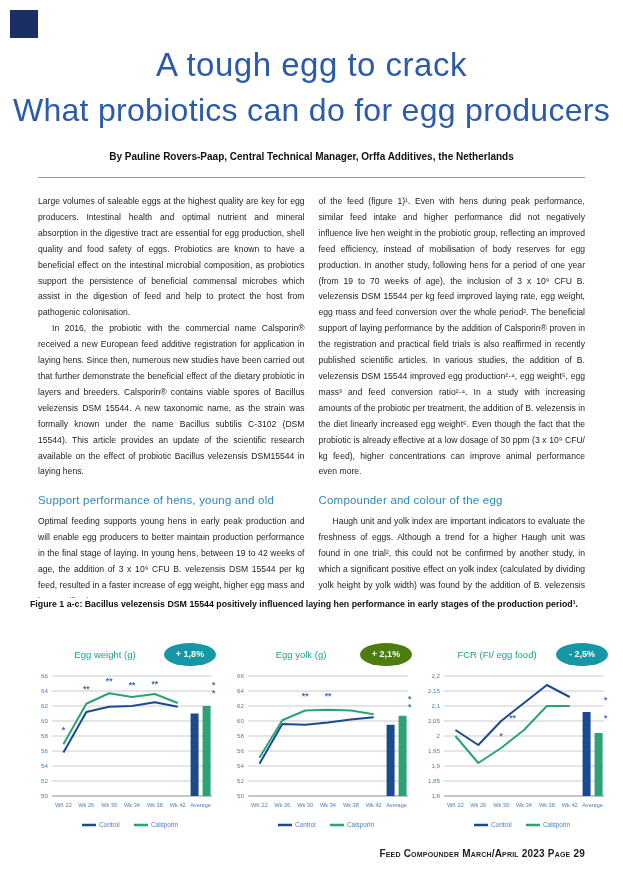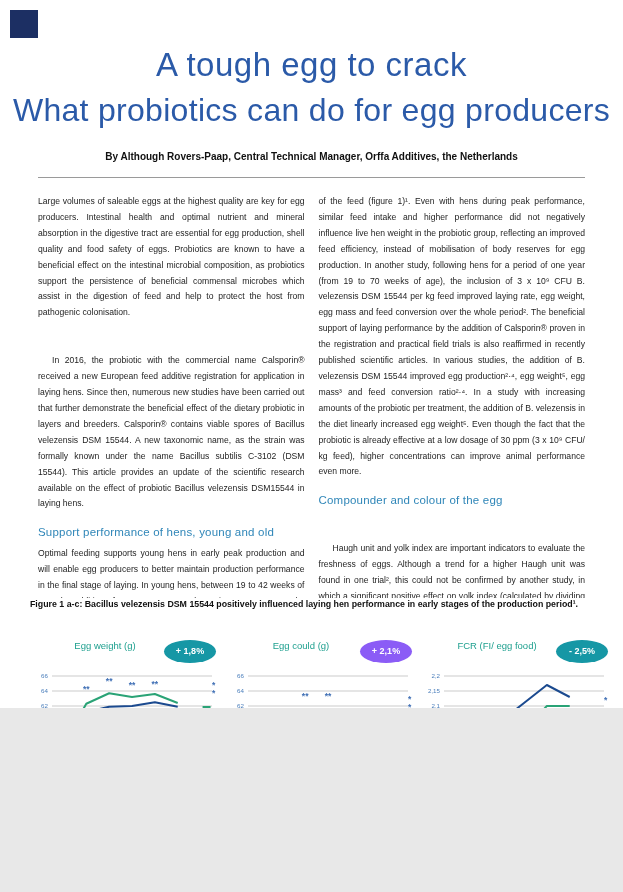--- a/index.html
+++ b/index.html
@@ -1,52 +1,52 @@
 <!DOCTYPE html>
 <html><head>
 <meta charset="utf-8">
 <style>
   html,body{margin:0;padding:0;background:#e8e8e8;}
   .page{
-    position:relative;width:623px;height:708px;margin:0 auto;background:#ffffff;
+    position:relative;width:623px;height:892px;margin:0 auto;background:#ffffff;
     font-family:"Liberation Sans","DejaVu Sans",sans-serif;overflow:hidden;
   }
   .corner{position:absolute;left:10px;top:10px;width:28px;height:28px;}
   h1.title{margin:46px 20px 0;text-align:center;font-size:33px;font-weight:normal;letter-spacing:.5px;}
   h2.subtitle{margin:8px 10px 0;text-align:center;font-size:32px;font-weight:normal;letter-spacing:.3px;}
   .byline{margin:22px 30px 0;text-align:center;font-weight:bold;font-size:10px;color:#111;}
   hr.rule{border:none;border-top:1px solid #9a9a9a;margin:15px 38px 0;}
   .columns{
     display:flex;gap:14px;margin:16px 38px 0;height:404px;overflow:hidden;
     font-size:8.6px;line-height:15.9px;color:#1d1d1d;text-align:justify;
   }
   .col{flex:1;min-width:0;}
   .col p{margin:0;}
-  .col p.indent{text-indent:14px;margin-top:32px;}
+  .col p.indent{text-indent:14px;}
   .col h3{font-weight:normal;font-size:11.5px;margin:13px 0 5px;letter-spacing:.2px;}
   .caption{position:absolute;left:30px;right:18px;top:596px;font-weight:bold;font-size:8.8px;line-height:17px;color:#111;}
   .charts{position:absolute;left:26px;top:640px;width:586px;display:flex;gap:4px;}
   .chart-panel{width:192px;}
-  .chart-head{display:flex;height:28px;padding:0 2px 0 20px;}
+  .chart-head{display:flex;align-items:center;height:28px;padding:0 2px 0 20px;}
   .chart-title{flex:1;text-align:center;font-size:9.5px;}
   .chart-badge{
     display:inline-block;min-width:36px;padding:0 8px;height:23px;line-height:23px;
     border-radius:50%;color:#fff;font-weight:bold;font-size:9px;text-align:center;
   }
   .footer{position:absolute;right:38px;top:848px;font-weight:bold;font-size:10px;font-variant:small-caps;color:#1c1c1c;letter-spacing:.2px;}
 </style>
 </head>
 <body>
 
 <div class="page">
   <div class="corner" style="background: rgb(28, 47, 99);"></div>
 
   <h1 class="title" style="color: rgb(43, 90, 168);">A tough egg to crack</h1>
   <h2 class="subtitle" style="color: rgb(43, 90, 168);">What probiotics can do for egg producers</h2>
-  <div class="byline">By Although Rovers-Paap, Central Technical Manager, Orffa Additives, the Netherlands</div>
+  <div class="byline">By Pauline Rovers-Paap, Central Technical Manager, Orffa Additives, the Netherlands</div>
   <hr class="rule">
 
   <div class="columns">
     <div class="col">
       <p>Large volumes of saleable eggs at the highest quality are key for egg producers. Intestinal health and optimal nutrient and mineral absorption in the digestive tract are essential for egg production, shell quality and food safety of eggs. Probiotics are known to have a beneficial effect on the intestinal microbial composition, as probiotics support the persistence of beneficial commensal microbes which assist in the digestion of feed and help to protect the host from pathogenic colonisation.</p>
       <p class="indent">In 2016, the probiotic with the commercial name Calsporin® received a new European feed additive registration for application in laying hens. Since then, numerous new studies have been carried out that further demonstrate the beneficial effect of the dietary probiotic in layers and breeders. Calsporin® contains viable spores of Bacillus velezensis DSM 15544. A new taxonomic name, as the strain was formally known under the name Bacillus subtilis C-3102 (DSM 15544). This article provides an update of the scientific research available on the effect of probiotic Bacillus velezensis DSM15544 in laying hens.</p>
       <h3 style="color: rgb(47, 134, 184);">Support performance of hens, young and old</h3>
       <p>Optimal feeding supports young hens in early peak production and will enable egg producers to better maintain production performance in the final stage of laying. In young hens, between 19 to 42 weeks of age, the addition of 3 x 10⁹ CFU B. velezensis DSM 15544 per kg feed, resulted in a faster increase of egg weight, higher egg mass and better utilisation</p>
     </div>
     <div class="col">
@@ -100,22 +100,22 @@
           <text x="106" y="139" text-anchor="middle" font-size="5.6" fill="#4a7ebb">Wk 34</text>
           <text x="128.85714285714286" y="139" text-anchor="middle" font-size="5.6" fill="#4a7ebb">Wk 38</text>
           <text x="151.71428571428572" y="139" text-anchor="middle" font-size="5.6" fill="#4a7ebb">Wk 42</text>
           <text x="174.57142857142858" y="139" text-anchor="middle" font-size="5.6" fill="#4a7ebb">Average</text>
           <line x1="56" y1="157" x2="70" y2="157" stroke="#1b4a8f" stroke-width="2.5"></line>
           <text x="73" y="159.3" font-size="6.4" fill="#4a7ebb">Control</text>
           <line x1="108" y1="157" x2="122" y2="157" stroke="#2aa376" stroke-width="2.5"></line>
           <text x="125" y="159.3" font-size="6.4" fill="#4a7ebb">Calsporin</text>
         </svg></div>
       <div class="chart-panel"><div class="chart-head">
-          <span class="chart-title" style="color: rgb(31, 160, 143);">Egg could (g)</span>
-          <span class="chart-badge" style="background: #8b5cf6;">+ 2,1%</span>
+          <span class="chart-title" style="color: rgb(31, 160, 143);">Egg yolk (g)</span>
+          <span class="chart-badge" style="background: #4d7c0f;">+ 2,1%</span>
         </div><svg width="192" height="172">
           <line x1="26" y1="8" x2="186" y2="8" stroke="#cbcbcb" stroke-width="1"></line>
           <text x="22" y="10.2" text-anchor="end" font-size="6.2" fill="#4a7ebb">66</text>
           <line x1="26" y1="23" x2="186" y2="23" stroke="#cbcbcb" stroke-width="1"></line>
           <text x="22" y="25.2" text-anchor="end" font-size="6.2" fill="#4a7ebb">64</text>
           <line x1="26" y1="38" x2="186" y2="38" stroke="#cbcbcb" stroke-width="1"></line>
           <text x="22" y="40.2" text-anchor="end" font-size="6.2" fill="#4a7ebb">62</text>
           <line x1="26" y1="53" x2="186" y2="53" stroke="#cbcbcb" stroke-width="1"></line>
           <text x="22" y="55.2" text-anchor="end" font-size="6.2" fill="#4a7ebb">60</text>
           <line x1="26" y1="68" x2="186" y2="68" stroke="#cbcbcb" stroke-width="1"></line>

